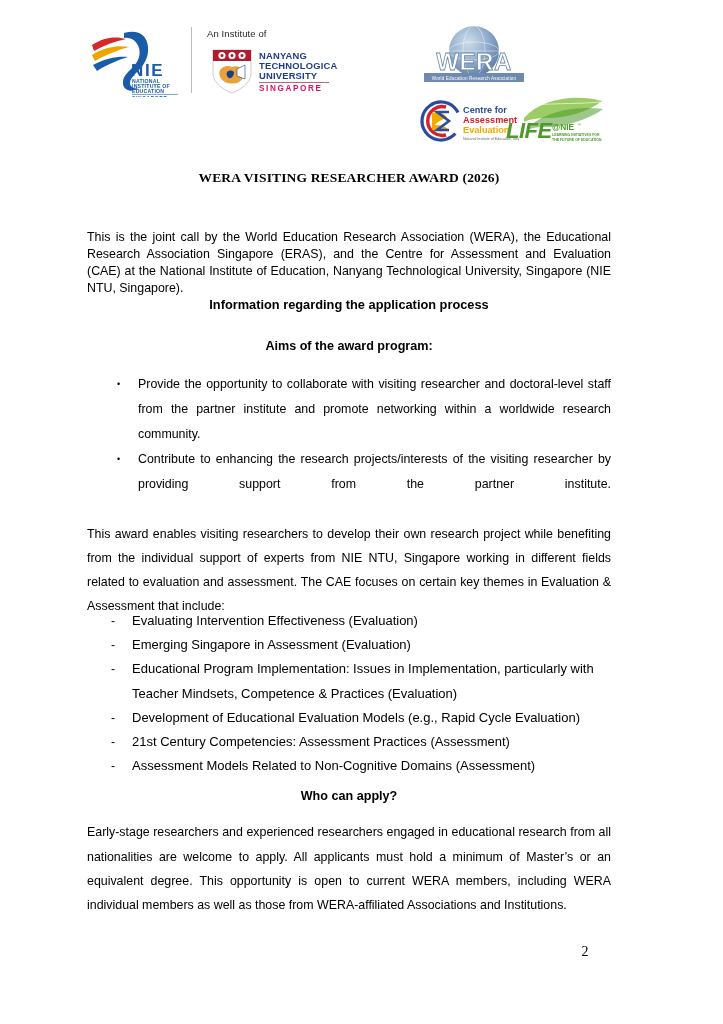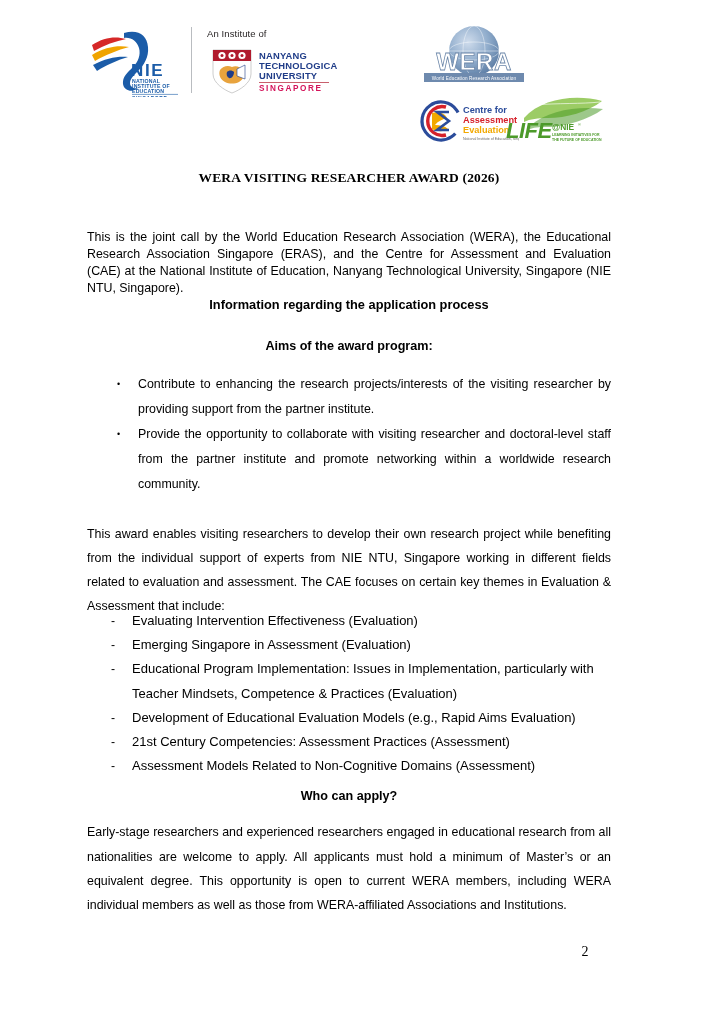--- a/index.html
+++ b/index.html
@@ -348,31 +348,31 @@
 
   <div class="doc-title">WERA VISITING RESEARCHER AWARD (2026)</div>
 
   <p class="intro-para">This is the joint call by the World Education Research Association (WERA), the Educational Research Association Singapore (ERAS), and the Centre for Assessment and Evaluation (CAE) at the National Institute of Education, Nanyang Technological University, Singapore (NIE NTU, Singapore).</p>
 
   <div class="subhead-center">Information regarding the application process</div>
 
   <div class="heading-left h-aims1">Aims of the award program:</div>
 
   <ul class="bullet-list">
+    <li>Provide the opportunity to collaborate with visiting researcher and doctoral-level staff from the partner institute and promote networking within a worldwide research community.</li>
     <li>Contribute to enhancing the research projects/interests of the visiting researcher by providing support from the partner institute.</li>
-    <li>Provide the opportunity to collaborate with visiting researcher and doctoral-level staff from the partner institute and promote networking within a worldwide research community.</li>
   </ul>
 
   <p class="para-aims2">This award enables visiting researchers to develop their own research project while benefiting from the individual support of experts from NIE NTU, Singapore working in different fields related to evaluation and assessment. The CAE focuses on certain key themes in Evaluation &amp; Assessment that include:</p>
 
   <ul class="dash-list">
     <li>Evaluating Intervention Effectiveness (Evaluation)</li>
     <li>Emerging Singapore in Assessment (Evaluation)</li>
     <li>Educational Program Implementation: Issues in Implementation, particularly with Teacher Mindsets, Competence &amp; Practices (Evaluation)</li>
-    <li>Development of Educational Evaluation Models (e.g., Rapid Aims Evaluation)</li>
+    <li>Development of Educational Evaluation Models (e.g., Rapid Cycle Evaluation)</li>
     <li>21st Century Competencies: Assessment Practices (Assessment)</li>
     <li>Assessment Models Related to Non-Cognitive Domains (Assessment)</li>
   </ul>
 
   <div class="heading-left h-who">Who can apply?</div>
   <p class="para-who">Early-stage researchers and experienced researchers engaged in educational research from all nationalities are welcome to apply. All applicants must hold a minimum of  Master’s or an equivalent degree. This opportunity is open to current WERA members, including WERA individual members as well as those from WERA-affiliated Associations and Institutions.</p>
 
   <div class="page-number">2</div>
 
 </div>

